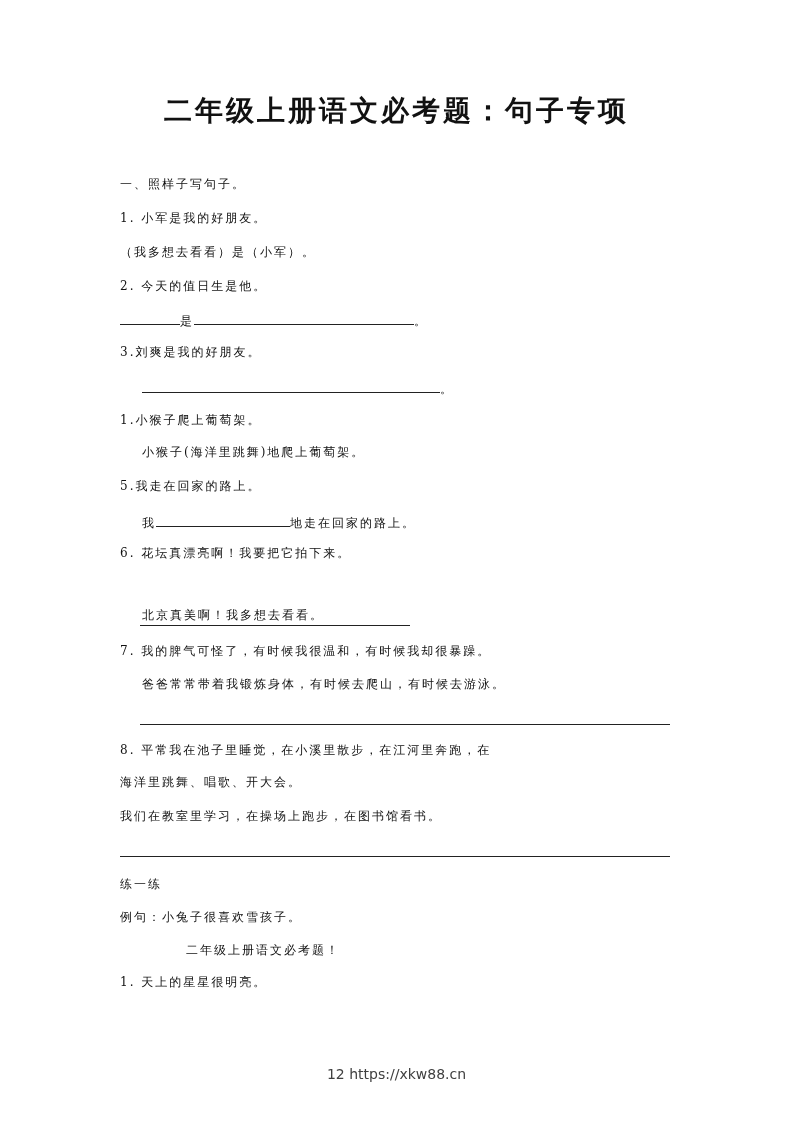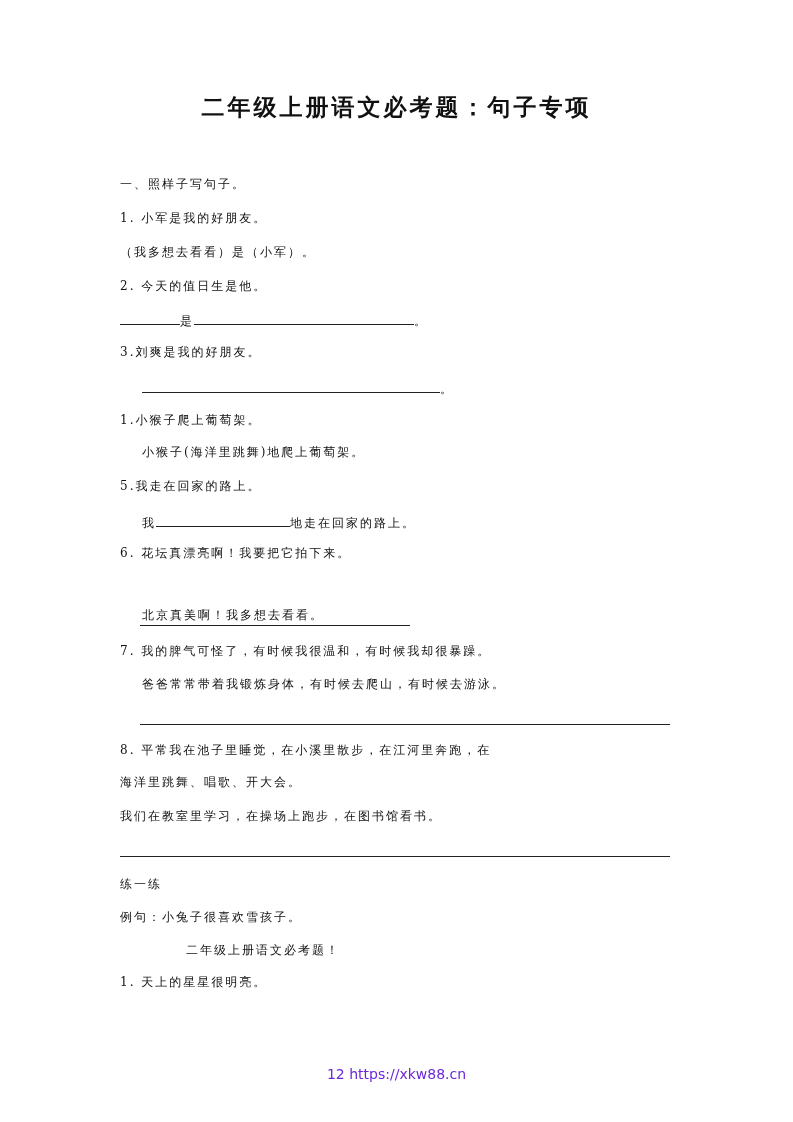--- a/index.html
+++ b/index.html
@@ -3,38 +3,38 @@
 <meta charset="utf-8">
 <style>
   html, body { margin: 0; padding: 0; background: #ffffff; }
   body {
     width: 793px; height: 1122px; position: relative; overflow: hidden;
     font-family: "DejaVu Serif", "Liberation Serif", serif;
     color: #111111;
   }
   .title {
     position: absolute; left: 0; width: 793px; top: 92px;
-    text-align: center; font-size: 23px; font-weight: bold;
+    text-align: center; font-size: 28px; font-weight: bold;
     letter-spacing: 3px; font-family: "DejaVu Sans", sans-serif;
   }
   .line {
     position: absolute; left: 120px; font-size: 12px;
     letter-spacing: 2px; white-space: nowrap; line-height: 24px;
   }
   .indent { left: 142px; }
   .blank {
     display: inline-block; border-bottom: 1.5px solid #222;
     height: 18px; vertical-align: baseline;
   }
   .rule {
     position: absolute; height: 0; border-top: 1.5px solid #222;
   }
   .footer {
     position: absolute; left: 0; width: 793px; top: 1066px;
-    text-align: center; font-size: 14px; color: #6d28d9;
+    text-align: center; font-size: 14px; color: #404040;
     font-family: "DejaVu Sans", sans-serif;
   }
 </style>
 </head>
 <body>
 
 <div class="title">二年级上册语文必考题：句子专项</div>
 
 <div class="line" style="top:172px">一、照样子写句子。</div>
 

